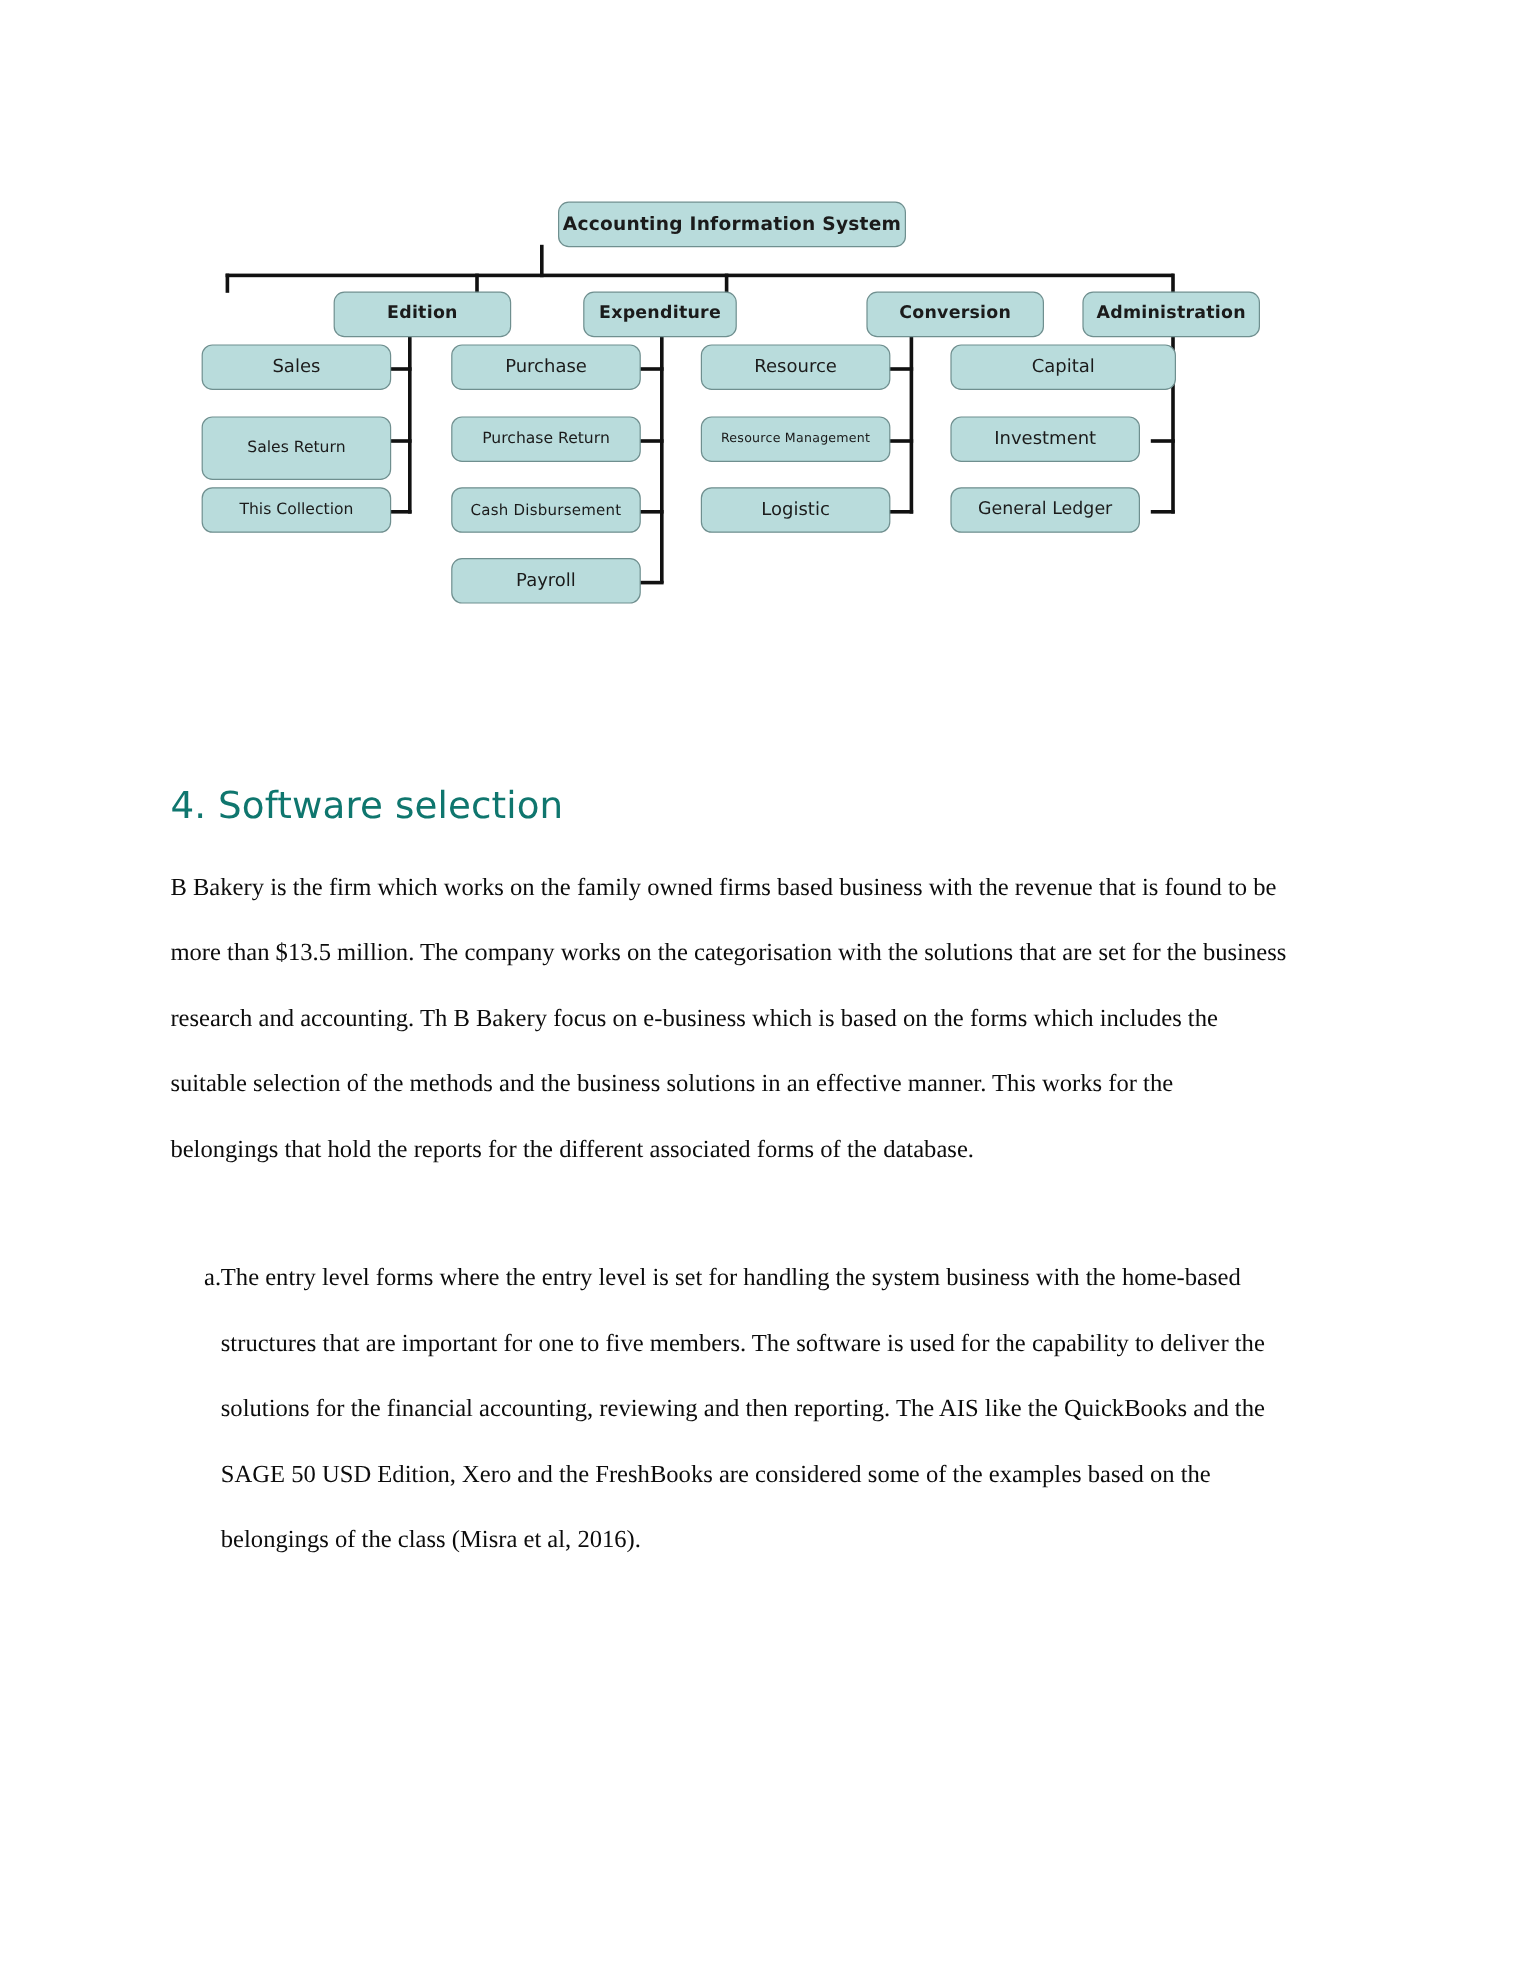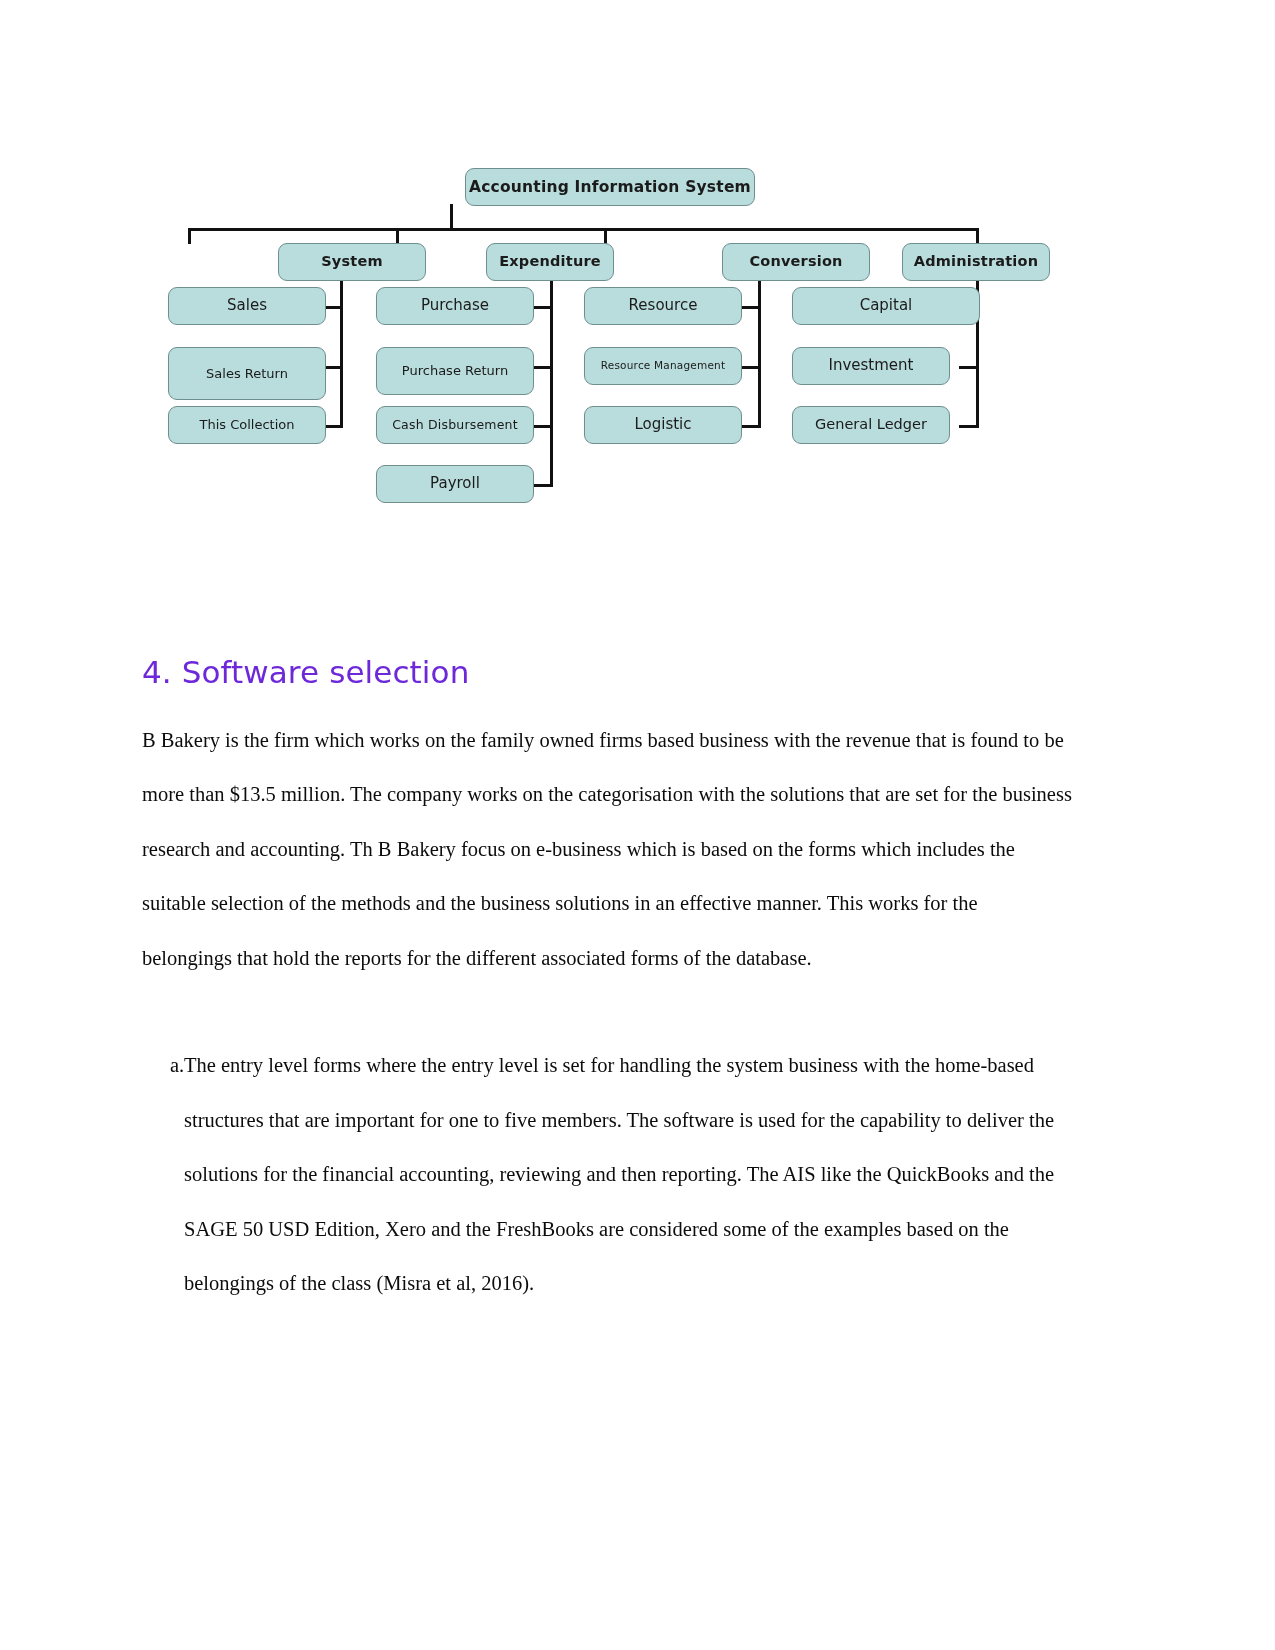--- a/index.html
+++ b/index.html
@@ -85,21 +85,21 @@
   .line.v { width: 3px; }
 
   
   .heading {
     position: absolute;
     left: 142px;
     top: 628px;
     font-family: "DejaVu Sans", "Liberation Sans", sans-serif;
     font-size: 31px;
     font-weight: normal;
-    color: #6d28d9;
+    color: #0f766e;
     letter-spacing: .1px;
     white-space: nowrap;
   }
   .para {
     position: absolute;
     left: 142px;
     width: 930px;
     font-size: 20.5px;
     line-height: 54.5px;
     text-align: left;
@@ -167,21 +167,21 @@
       <div class="line v" style="left:816px; top:108px; height:160px;"></div>
       <div class="line h" style="left:799px; top:146px; width:20px;"></div>
       <div class="line h" style="left:799px; top:206px; width:20px;"></div>
       <div class="line h" style="left:799px; top:265px; width:20px;"></div>
 
       <div class="node root" style="left:305px; top:8px; width:290px; height:38px;">
         <span>Accounting Information System</span>
       </div>
 
       <div class="node lvl2" style="left:118px; top:83px; width:148px; height:38px;">
-        <span>System</span>
+        <span>Edition</span>
       </div>
       <div class="node lvl2" style="left:326px; top:83px; width:128px; height:38px;">
         <span>Expenditure</span>
       </div>
       <div class="node lvl2" style="left:534px; top:83px; width:148px; height:38px;margin-left:28px;">
         <span>Conversion</span>
       </div>
       <div class="node lvl2" style="left:742px; top:83px; width:148px; height:38px;">
         <span>Administration</span>
       </div>
@@ -192,21 +192,21 @@
       <div class="node lvl3 mid" style="left:8px; top:187px; width:158px; height:53px;">
         <span>Sales Return</span>
       </div>
       <div class="node lvl3 mid" style="left:8px; top:246px; width:158px; height:38px;">
         <span>This Collection</span>
       </div>
 
       <div class="node lvl3" style="left:216px; top:127px; width:158px; height:38px;">
         <span>Purchase</span>
       </div>
-      <div class="node lvl3 mid" style="left:216px; top:187px; width:158px; height:48px;text-align:center;">
+      <div class="node lvl3 mid" style="left:216px; top:187px; width:158px; height:38px;text-align:center;">
         <span>Purchase Return</span>
       </div>
       <div class="node lvl3 small" style="left:216px; top:246px; width:158px; height:38px; font-size:12.5px;">
         <span>Cash Disbursement</span>
       </div>
       <div class="node lvl3" style="left:216px; top:305px; width:158px; height:38px;">
         <span>Payroll</span>
       </div>
 
       <div class="node lvl3" style="left:424px; top:127px; width:158px; height:38px;">

